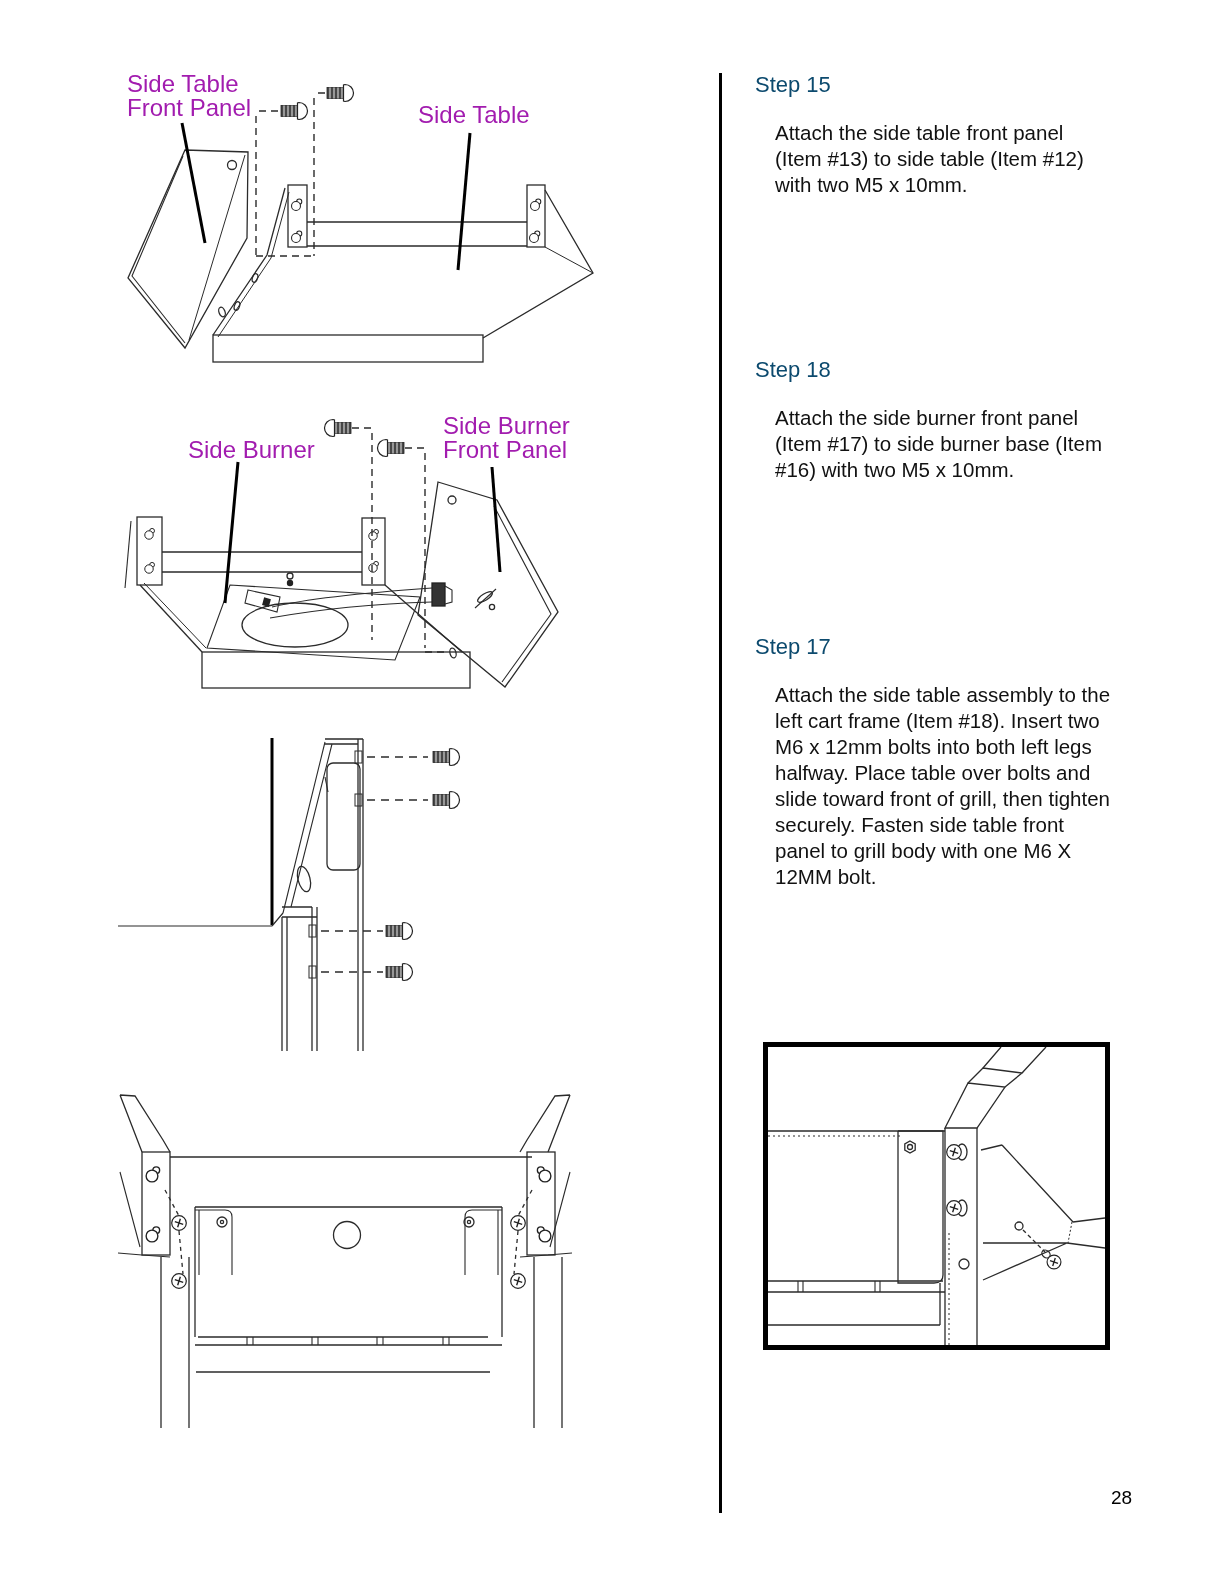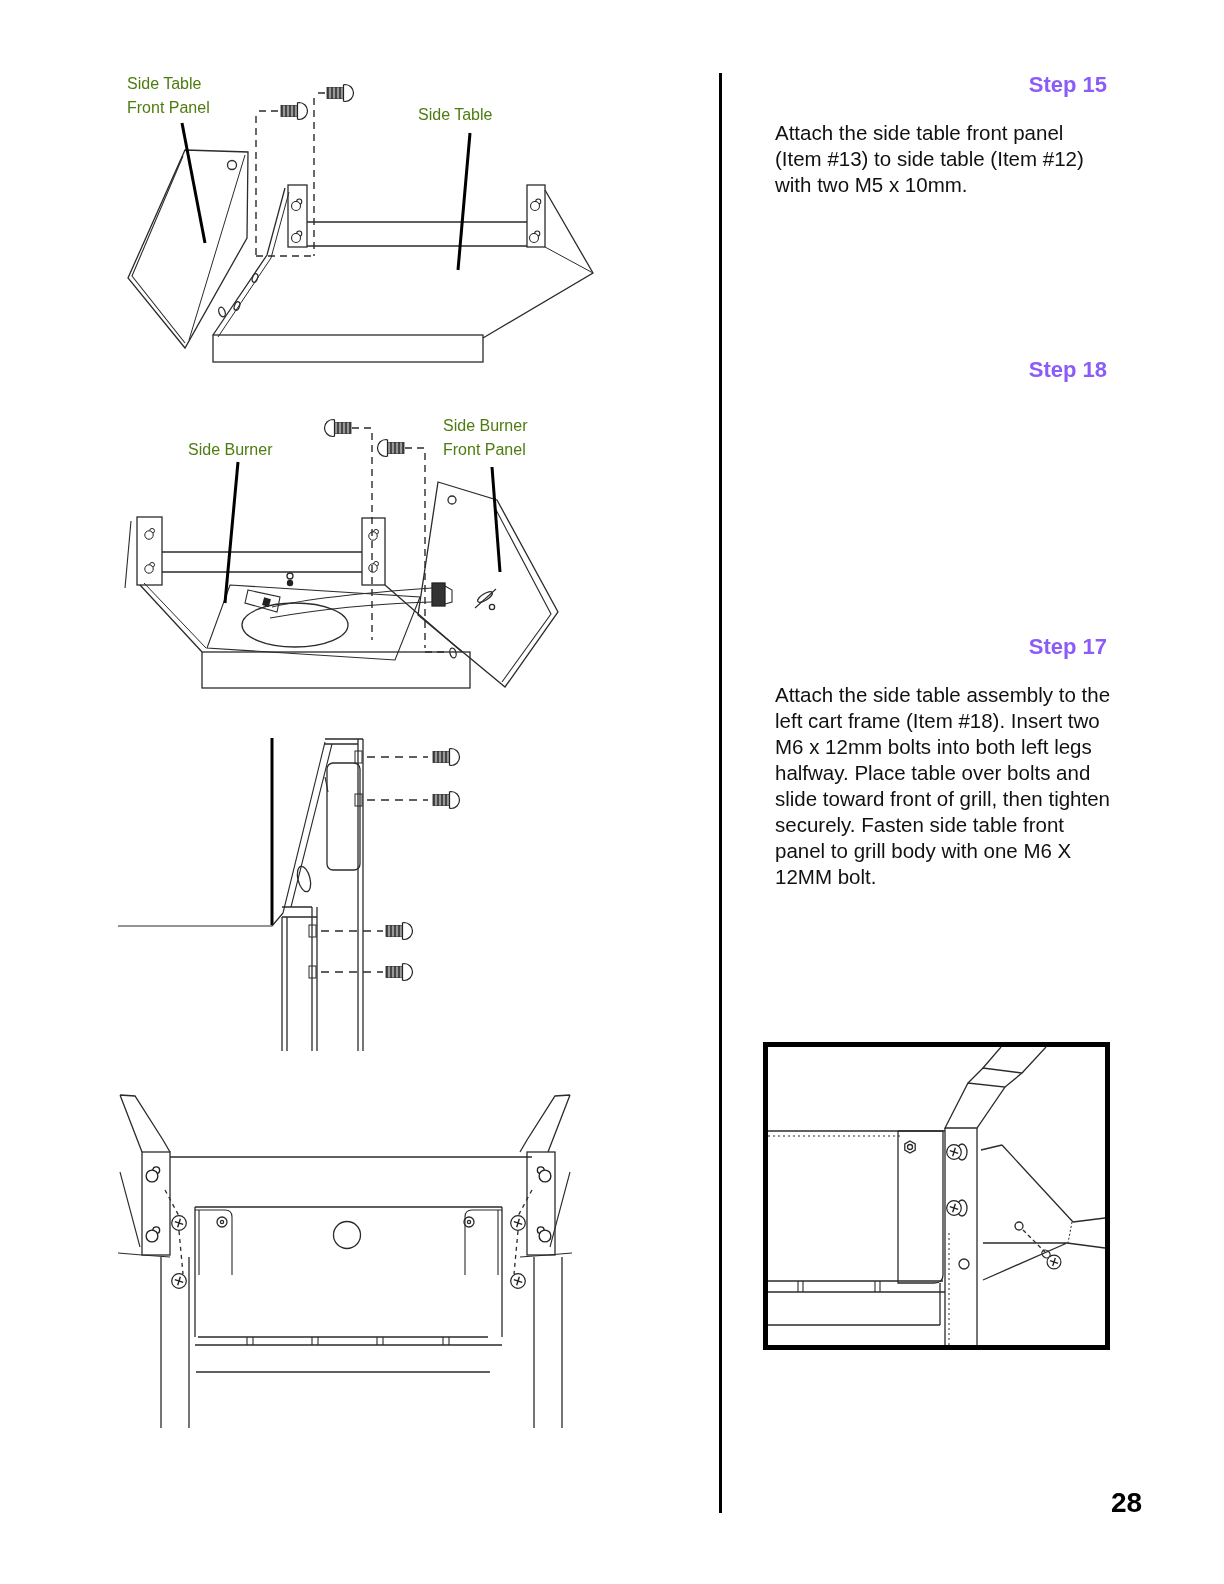--- a/index.html
+++ b/index.html
@@ -4,27 +4,27 @@
 <style>
   html,body{margin:0;padding:0;background:#e8e8e8;}
   .page{
     position:relative;width:1224px;height:1584px;background:#ffffff;
     font-family:"Liberation Sans", sans-serif;color:#1a1a1a;overflow:hidden;
     margin:0 auto;
   }
   .fig{position:absolute;}
   .divider{position:absolute;left:719px;top:73px;width:3px;height:1440px;background:#000;}
   .diagram-label{
-    position:absolute;font-size:16px;line-height:24px;color:#4d7c0f;white-space:nowrap;
+    position:absolute;font-size:24px;line-height:24px;color:#a21caf;white-space:nowrap;
   }
   .step{position:absolute;left:755px;width:352px;}
-  .step-title{font-size:22px;font-weight:bold;color:#8b5cf6;text-align:right;}
+  .step-title{font-size:22px;font-weight:normal;color:#0c4a6e;}
   .step-body{margin-left:20px;margin-top:22px;width:336px;font-size:20.5px;line-height:26px;color:#111;}
   .inset-box{position:absolute;left:763px;top:1042px;width:337px;height:298px;border:5px solid #000;background:#fff;}
-  .page-number{position:absolute;left:1111px;top:1487px;font-size:28px;font-weight:bold;color:#000;text-align:right;}
+  .page-number{position:absolute;left:1111px;top:1487px;font-size:19px;font-weight:normal;color:#000;text-align:right;}
   svg{display:block;}
 </style>
 </head>
 <body>
 
 <div class="page">
 
   <svg aria-hidden="true" style="position:absolute;width:0;height:0">
     <defs>
       <g id="screwR">
@@ -236,20 +236,21 @@
     </g>
   </svg>
 
   <div class="step" style="top:72px">
     <div class="step-title">Step 15</div>
     <div class="step-body">Attach the side table front panel (Item #13) to side table (Item #12) with two M5 x 10mm.</div>
   </div>
 
   <div class="step" style="top:357px">
     <div class="step-title">Step 18</div>
+    <div class="step-body">Attach the side burner front panel (Item #17) to side burner base (Item #16) with two M5 x 10mm.</div>
   </div>
 
   <div class="step" style="top:634px">
     <div class="step-title">Step 17</div>
     <div class="step-body">Attach the side table assembly to the left cart frame (Item #18). Insert two M6 x 12mm bolts into both left legs halfway. Place table over bolts and slide toward front of grill, then tighten securely. Fasten side table front panel to grill body with one M6 X 12MM bolt.</div>
   </div>
 
   <div class="inset-box">
     <svg width="337" height="298" viewBox="0 0 337 298">
       <g fill="none" stroke="#2b2b2b" stroke-width="1.3">

